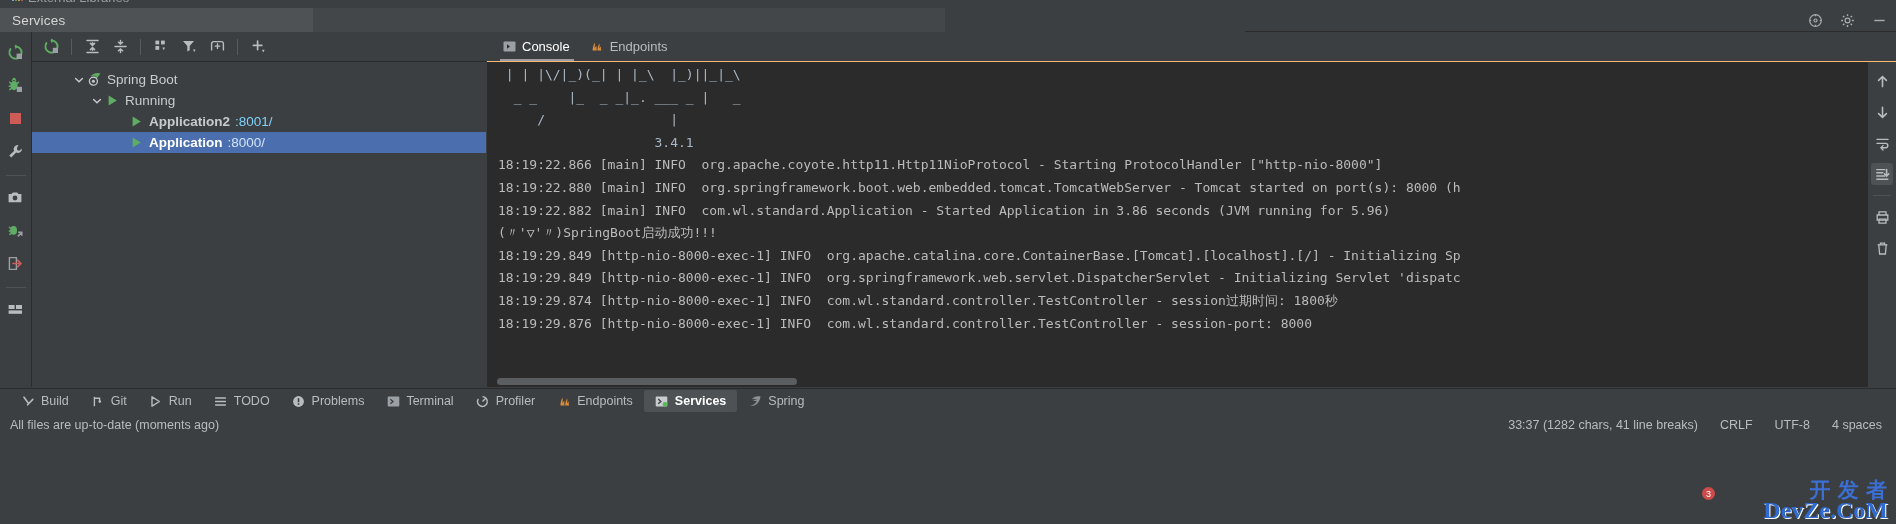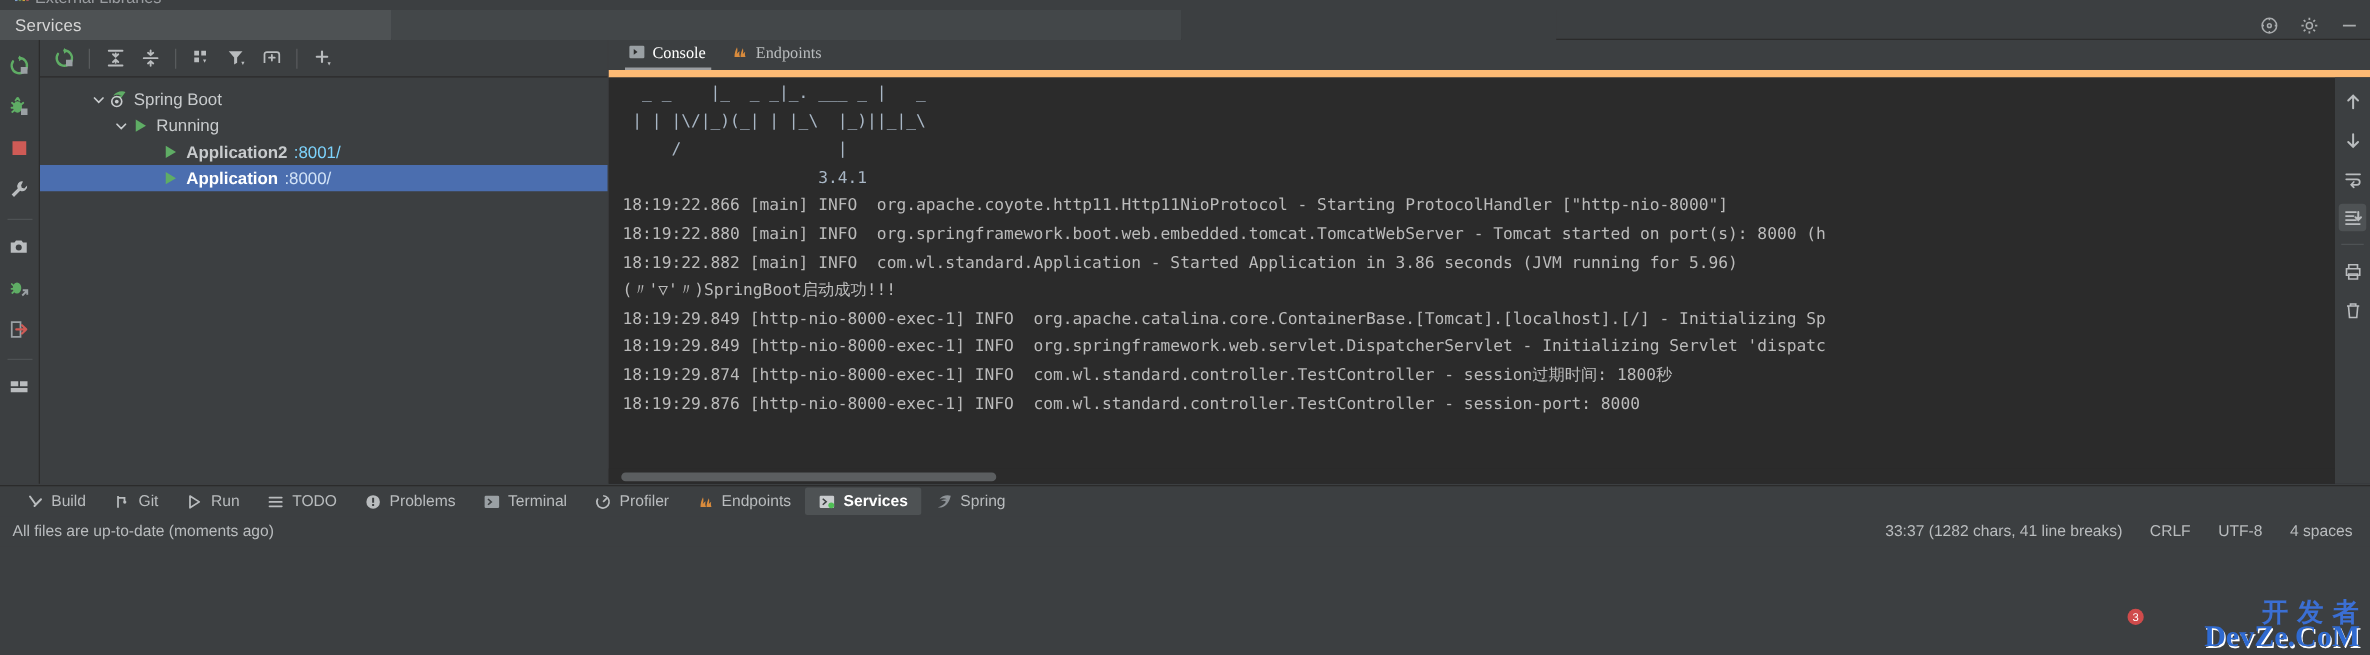--- a/index.html
+++ b/index.html
@@ -78,22 +78,21 @@
   .node.selected .nport { color:#d2e3f7; }
 
   
   .console-wrap {
     position:absolute; left:487px; top:32px; width:1409px; height:355px;
     background:#3c3f41;
   }
   .console-tabs {
     position:absolute; left:0; top:0; width:1409px; height:30px;
     display:flex; align-items:flex-end; padding-left:9px; gap:0px;
-    border-bottom:6px solid #fdba74;
-    font-family:Liberation Serif, serif;
+    border-bottom:1px solid #fdba74;
   }
   .ctab {
     height:29px; display:flex; align-items:center; gap:6px;
     padding:0 14px 0 6px; font-size:13px; color:#b9bcbe; cursor:pointer; position:relative;
   }
   .ctab.active { color:#ffffff; }
   .ctab.active::after {
     content:""; position:absolute; left:4px; right:10px; bottom:0; height:2px; background:#9a9da1;
   }
   .ctab .ci { width:14px; height:14px; display:inline-flex; align-items:center; justify-content:center; }
@@ -396,22 +395,22 @@
             <path d="M2.6 10.6c0-3 .8-5.4 2-7.8.6 2 .4 3.8-.2 5.4.8-1 1.6-1.8 2.4-2.2-.6 1.6-.4 3 .2 4.6z" fill="#d98b3c"></path>
             <path d="M7.4 10.6c0-2.6.8-4.8 1.9-7 .5 1.8.3 3.4-.2 4.8.7-.9 1.4-1.6 2.1-2-.5 1.4-.3 2.7.2 4.2z" fill="#d98b3c"></path>
           </svg>
         </span>
         <span>Endpoints</span>
       </div>
     </div>
 
     <div class="console">
       <div class="inner">
+        <div class="banner"> | | |\/|_)(_| | |_\  |_)||_|_\</div>
         <div class="banner">  _ _    |_  _ _|_. ___ _ |   _ </div>
-        <div class="banner"> | | |\/|_)(_| | |_\  |_)||_|_\</div>
         <div class="banner">     /                |         </div>
         <div class="banner">                    3.4.1       </div>
         <div class="cline">18:19:22.866 [main] INFO  org.apache.coyote.http11.Http11NioProtocol - Starting ProtocolHandler ["http-nio-8000"]</div>
         <div class="cline">18:19:22.880 [main] INFO  org.springframework.boot.web.embedded.tomcat.TomcatWebServer - Tomcat started on port(s): 8000 (h</div>
         <div class="cline">18:19:22.882 [main] INFO  com.wl.standard.Application - Started Application in 3.86 seconds (JVM running for 5.96)</div>
         <div class="cline">(〃'▽'〃)SpringBoot启动成功!!!</div>
         <div class="cline">18:19:29.849 [http-nio-8000-exec-1] INFO  org.apache.catalina.core.ContainerBase.[Tomcat].[localhost].[/] - Initializing Sp</div>
         <div class="cline">18:19:29.849 [http-nio-8000-exec-1] INFO  org.springframework.web.servlet.DispatcherServlet - Initializing Servlet 'dispatc</div>
         <div class="cline">18:19:29.874 [http-nio-8000-exec-1] INFO  com.wl.standard.controller.TestController - session过期时间: 1800秒</div>
         <div class="cline">18:19:29.876 [http-nio-8000-exec-1] INFO  com.wl.standard.controller.TestController - session-port: 8000</div>

